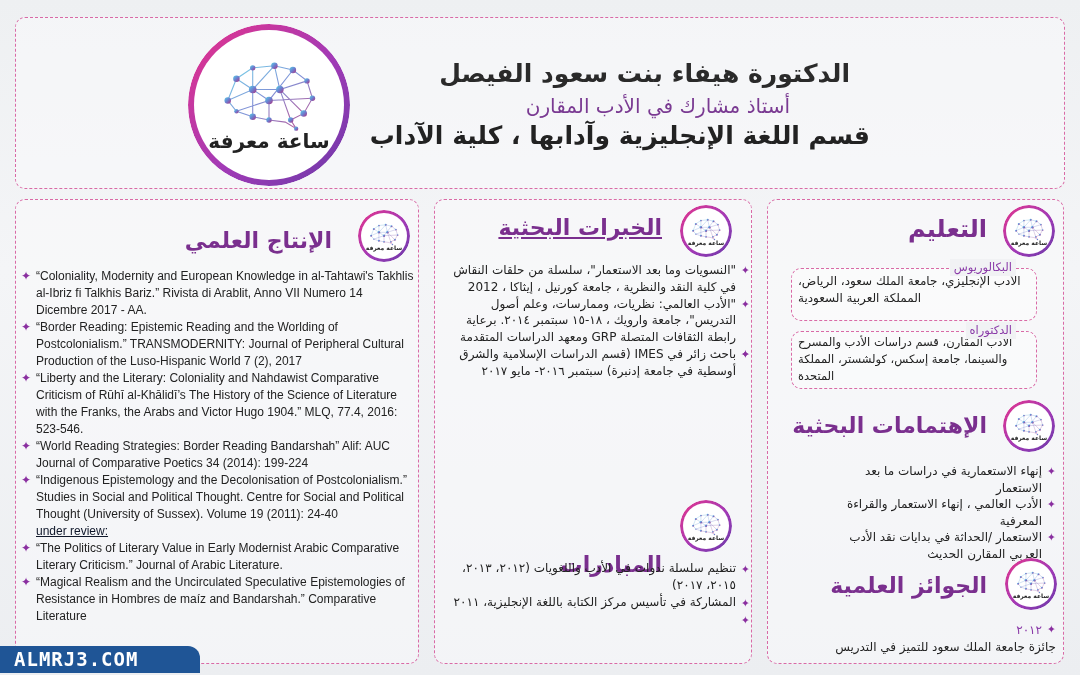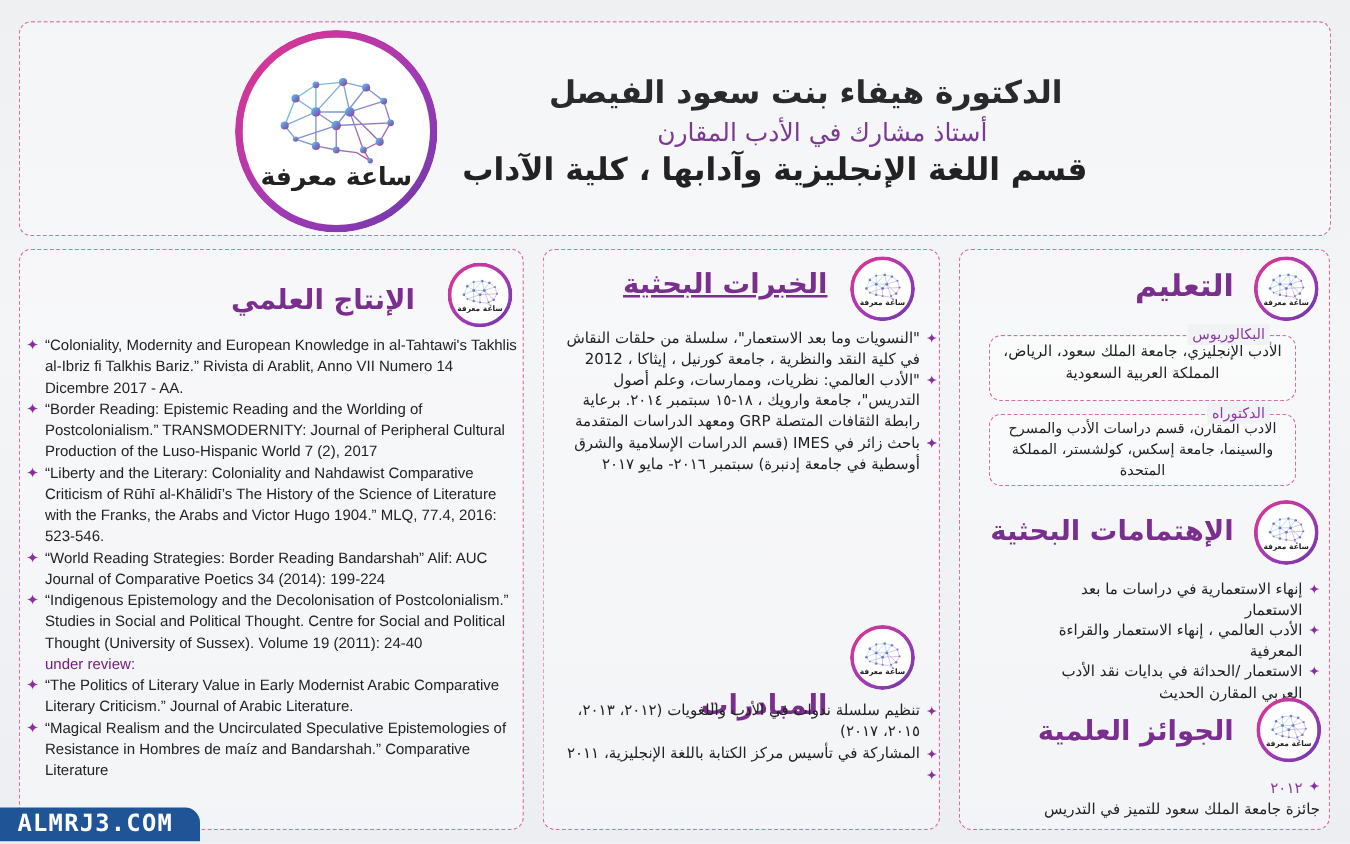--- a/index.html
+++ b/index.html
@@ -55,32 +55,32 @@
     position: absolute; direction: rtl; color: #7a2f8e; font-weight: bold; white-space: nowrap;
   }
   .rtl-list { position: absolute; direction: rtl; text-align: right; font-size: 12px; line-height: 16.6px; color: #222; }
   .rtl-list li { list-style: none; position: relative; padding-right: 14px; }
   .rtl-list li .bullet {
     position: absolute; right: 0; top: 1px; color: #8a2fa0; font-size: 11px;
   }
   .ltr-list { position: absolute; direction: ltr; text-align: left; font-size: 12px; line-height: 17px; color: #222; font-family: "Liberation Sans", sans-serif; }
   .ltr-list li { list-style: none; position: relative; padding-left: 15px; }
   .ltr-list li .bullet { position: absolute; left: 0; top: 0; color: #8a2fa0; font-size: 12px; }
-  .under-review { color: #701a75; padding-left: 15px; list-style: none; }
+  .under-review { color: #0f172a; padding-left: 15px; list-style: none; text-decoration: underline; }
 
   .edu-box {
     position: absolute; border: 1.5px dashed #d96aa6; border-radius: 10px;
-    direction: rtl; text-align: center; font-size: 12px; line-height: 17px; padding: 4px 6px 3px 6px;
+    direction: rtl; text-align: left; font-size: 12px; line-height: 17px; padding: 4px 6px 3px 6px;
     background: rgba(255,255,255,0.4);
   }
   .edu-label {
     position: absolute; top: -10px; right: 20px; background: #f1f2f4; color: #8a3aa8; font-size: 11.5px; padding: 0 4px; white-space: nowrap;
   }
   .watermark {
-    position: absolute; left: 0; top: 646px; width: 160px; height: 27px;
+    position: absolute; left: 0; top: 646px; width: 200px; height: 27px;
     background: #1f5596; border-radius: 0 12px 0 0;
     color: #fff; font-family: "DejaVu Sans Mono", monospace; font-weight: bold; font-size: 19px;
     letter-spacing: 1px; padding-left: 14px; line-height: 27px;
   }
 </style>
 </head>
 <body>
 
 <svg width="0" height="0" style="position:absolute">
   <defs>

